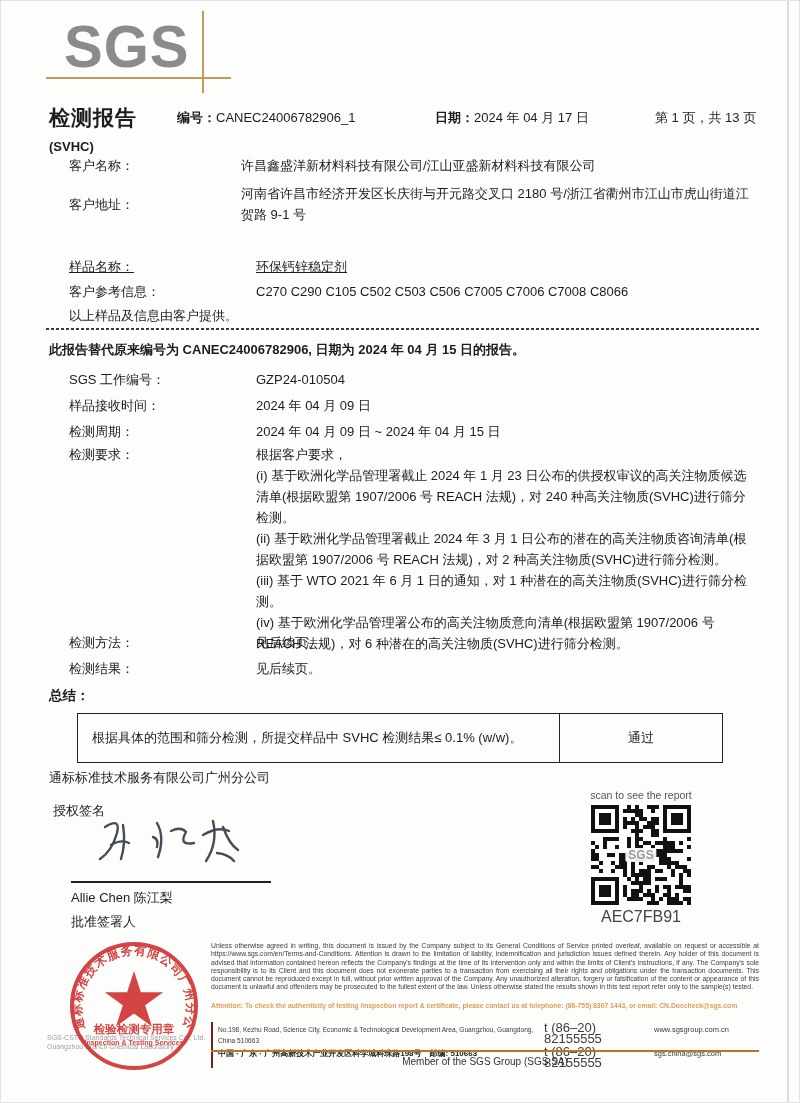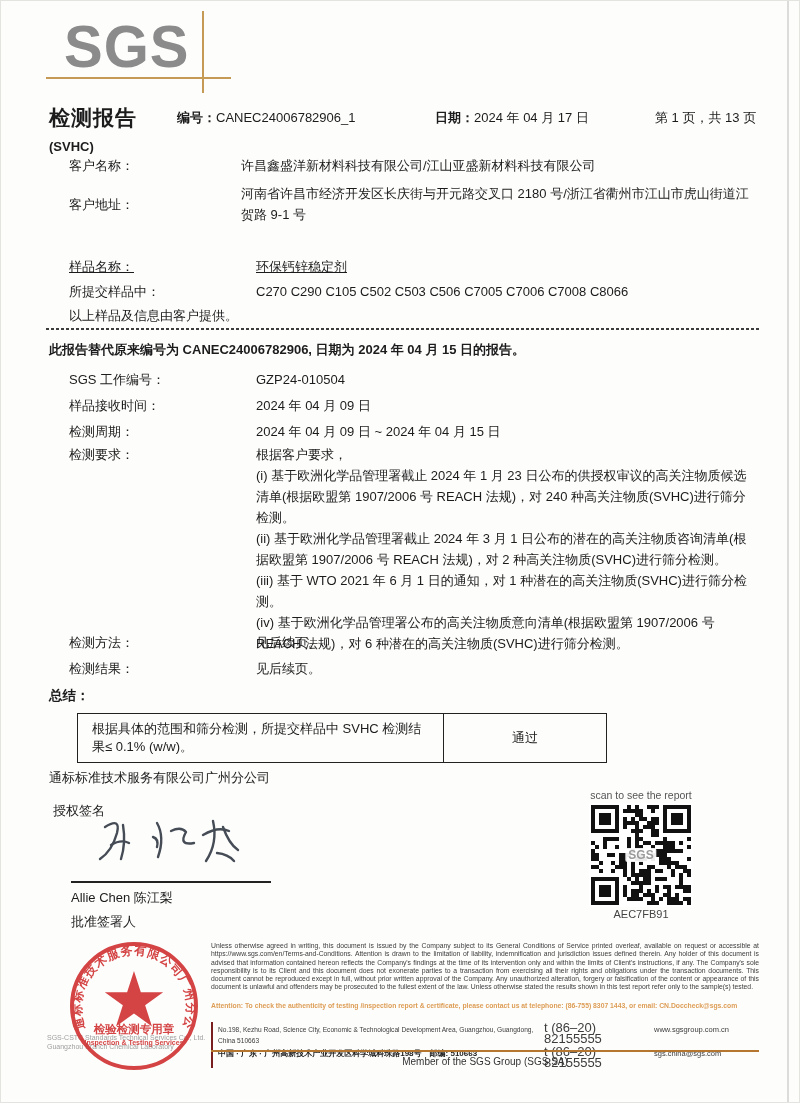--- a/index.html
+++ b/index.html
@@ -49,21 +49,21 @@
   }
   .bold-note { position:absolute; left:48px; right:42px; font-size:13px; font-weight:bold; }
 
   .req-block { position:absolute; left:68px; right:42px; display:flex; font-size:13px; line-height:21px; }
   .req-block .k { flex:0 0 187px; }
   .req-block .v p { margin:0; }
 
   
   .summary-head { position:absolute; left:48px; font-size:13.5px; font-weight:bold; }
   .summary-box {
-    position:absolute; left:76px; width:530px; height:50px;
+    position:absolute; left:76px; width:646px; height:50px;
     border:1.5px solid #222; display:flex;
   }
   .summary-box .cell-l {
     flex:1; border-right:1.5px solid #222; display:flex; align-items:center;
     padding:0 14px; font-size:13px;
   }
   .summary-box .cell-r {
     flex:0 0 162px; display:flex; align-items:center; justify-content:center; font-size:13px;
   }
 
@@ -78,21 +78,21 @@
 
   
   .qr-block { position:absolute; right:88px; width:140px; text-align:center; }
   .qr-caption { font-size:10.5px; color:#555; margin-bottom:2px; }
   .qr-box { position:relative; width:104px; height:104px; margin:0 auto; background:#fff; }
   .qr-center-badge {
     position:absolute; left:50%; top:50%; transform:translate(-50%,-50%);
     background:rgba(255,255,255,.92); padding:0 3px; border-radius:2px;
     font-size:12px; font-weight:bold; color:#9a9a9a;
   }
-  .qr-code-text { font-size:11px; color:#444; margin-top:1px; }
+  .qr-code-text { font-size:16px; color:#444; margin-top:1px; }
 
   
   .footer { position:absolute; left:0; right:0; bottom:14px; height:150px; }
   .stamp-wrap { position:absolute; left:62px; top:0px; width:142px; height:140px; z-index:2; }
   .company-en {
     position:absolute; left:46px; top:95px; width:165px;
     font-size:7px; line-height:9px; color:#a0a0a0; z-index:1;
   }
   .fdisc {
     position:absolute; left:210px; right:40px; top:4px;
@@ -147,21 +147,21 @@
   <div class="kv" style="top:182px;">
     <div class="k">客户地址：</div>
     <div class="v">河南省许昌市经济开发区长庆街与开元路交叉口 2180 号/浙江省衢州市江山市虎山街道江贺路 9-1 号</div>
   </div>
 
   <div class="kv kv-wide" style="top:255px;text-decoration:underline;">
     <div class="k">样品名称：</div>
     <div class="v">环保钙锌稳定剂</div>
   </div>
   <div class="kv kv-wide" style="top:280px;">
-    <div class="k">所提交样品中：</div>
+    <div class="k">客户参考信息：</div>
     <div class="v">C270 C290 C105 C502 C503 C506 C7005 C7006 C7008 C8066</div>
   </div>
   <div class="plain-note" style="top:306px;">以上样品及信息由客户提供。</div>
 
   <div class="dash-sep" style="top:327px;"></div>
 
   <div class="bold-note" style="top:340px;">此报告替代原来编号为 CANEC24006782906, 日期为 2024 年 04 月 15 日的报告。</div>
 
   <div class="kv kv-wide" style="top:368px;">
     <div class="k">SGS 工作编号：</div>

